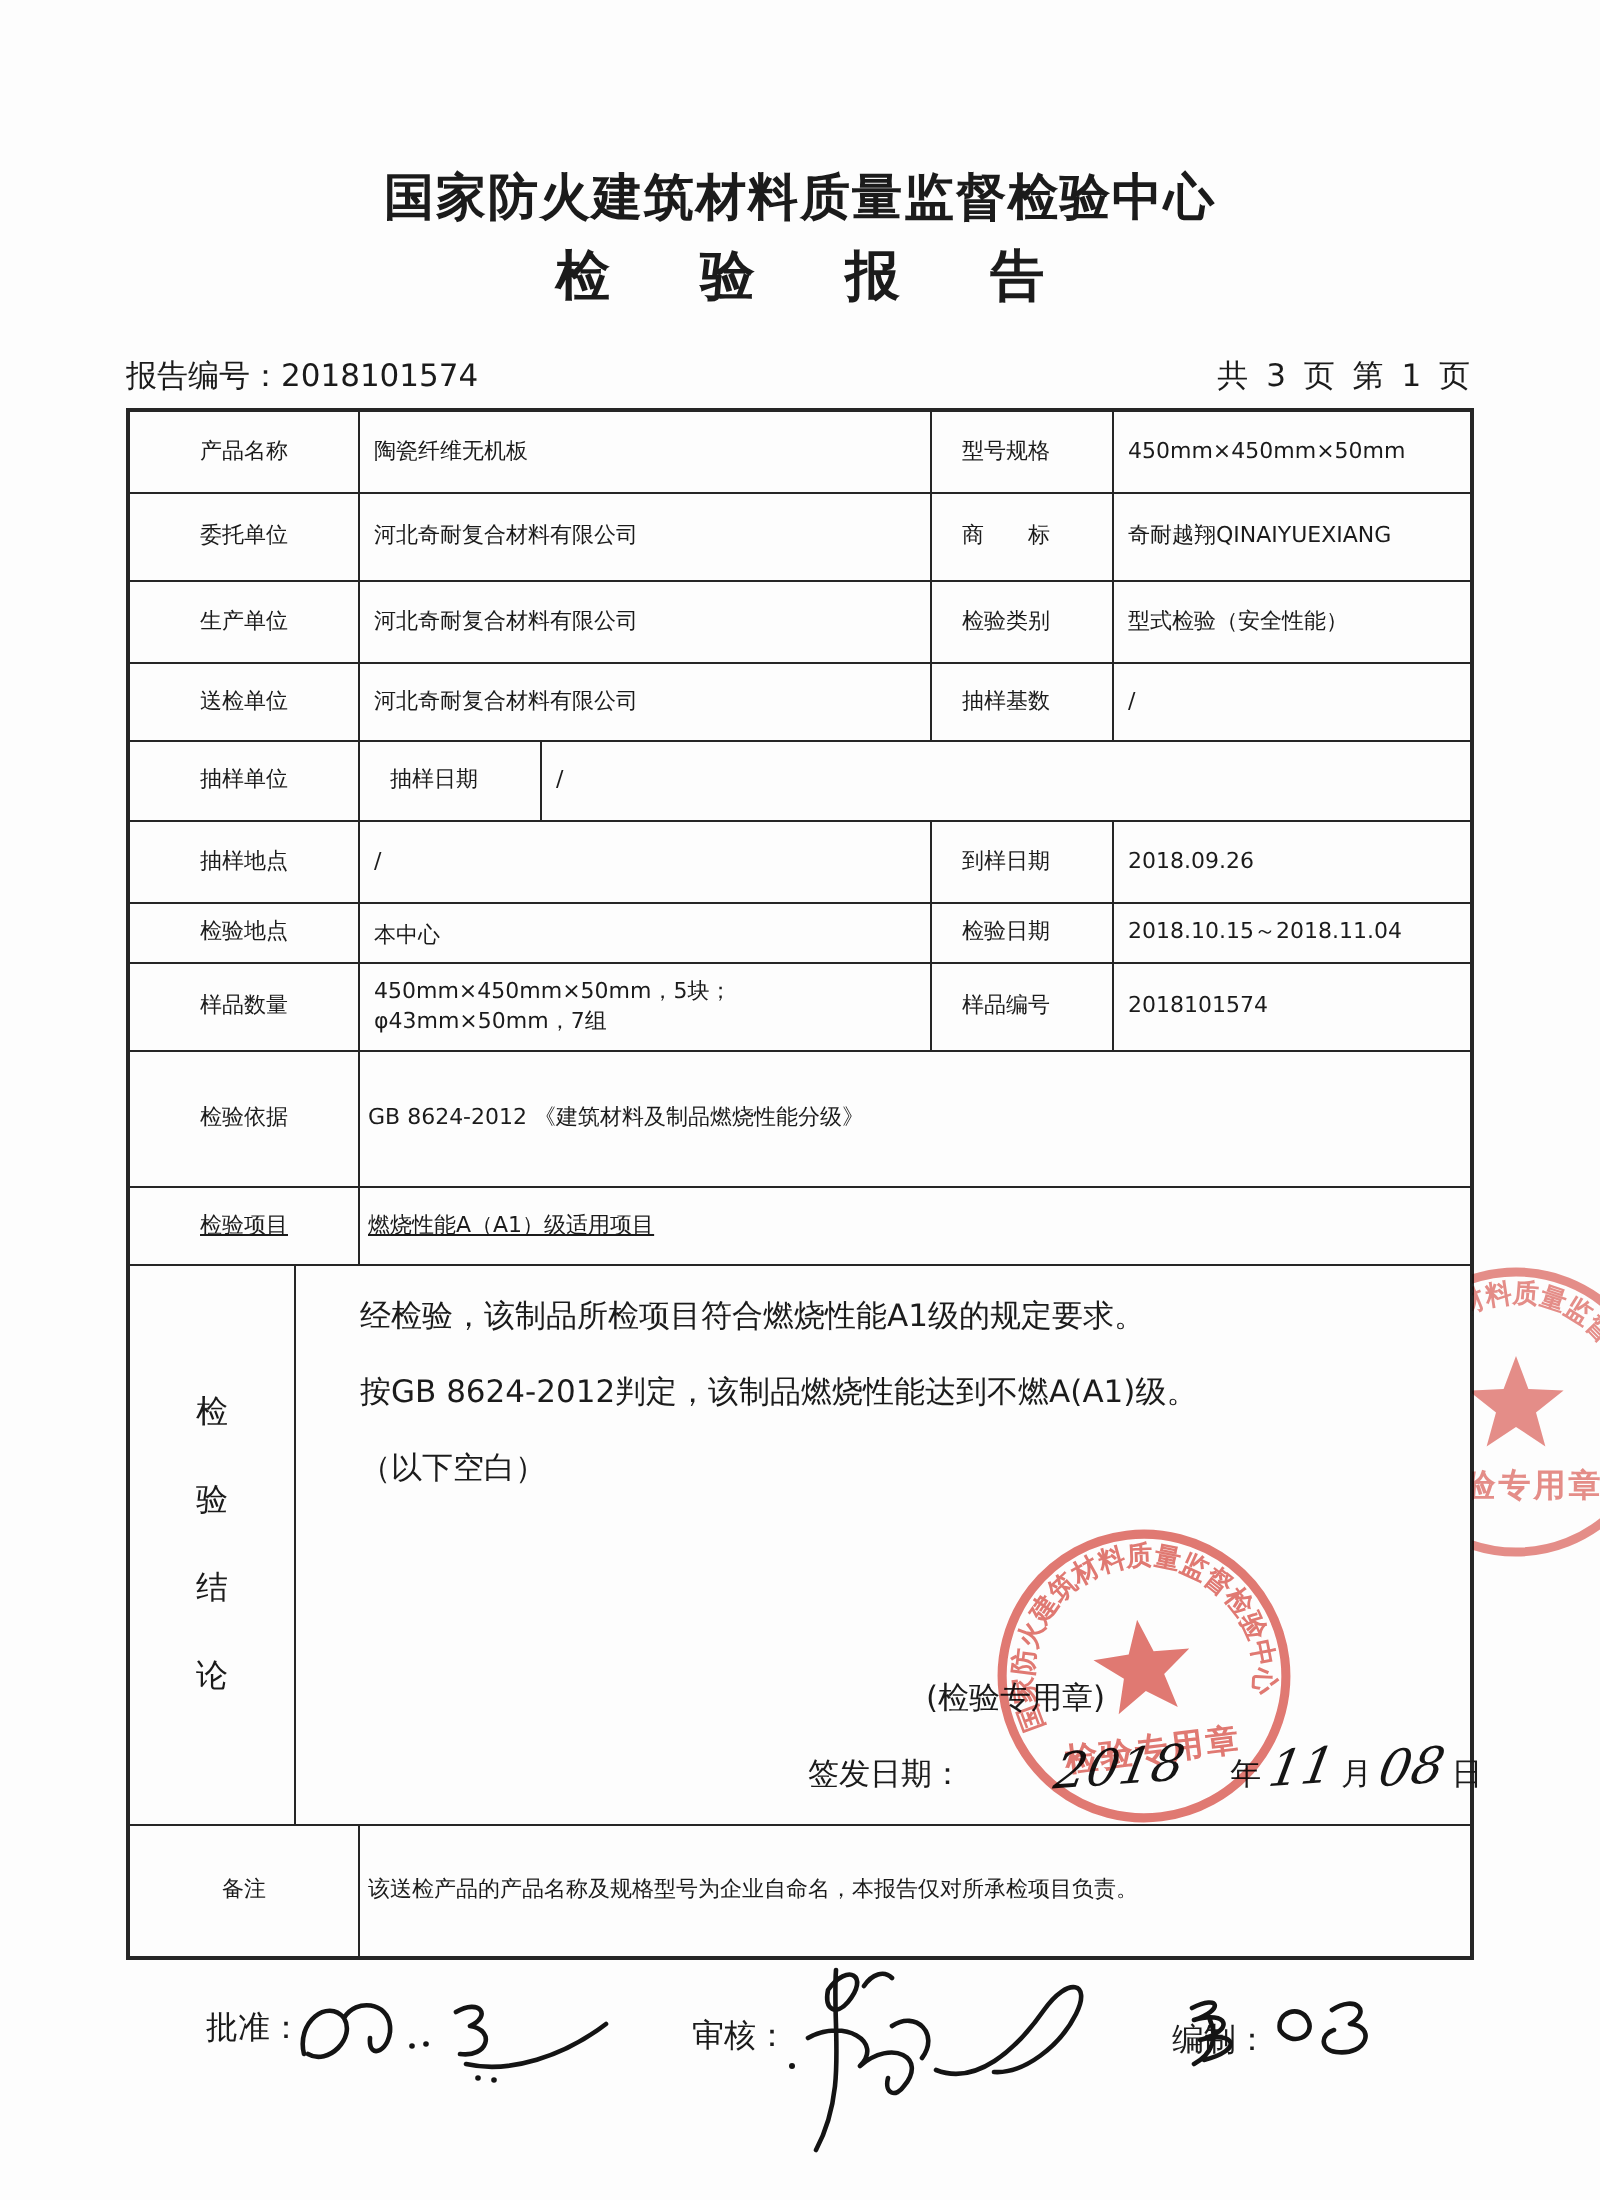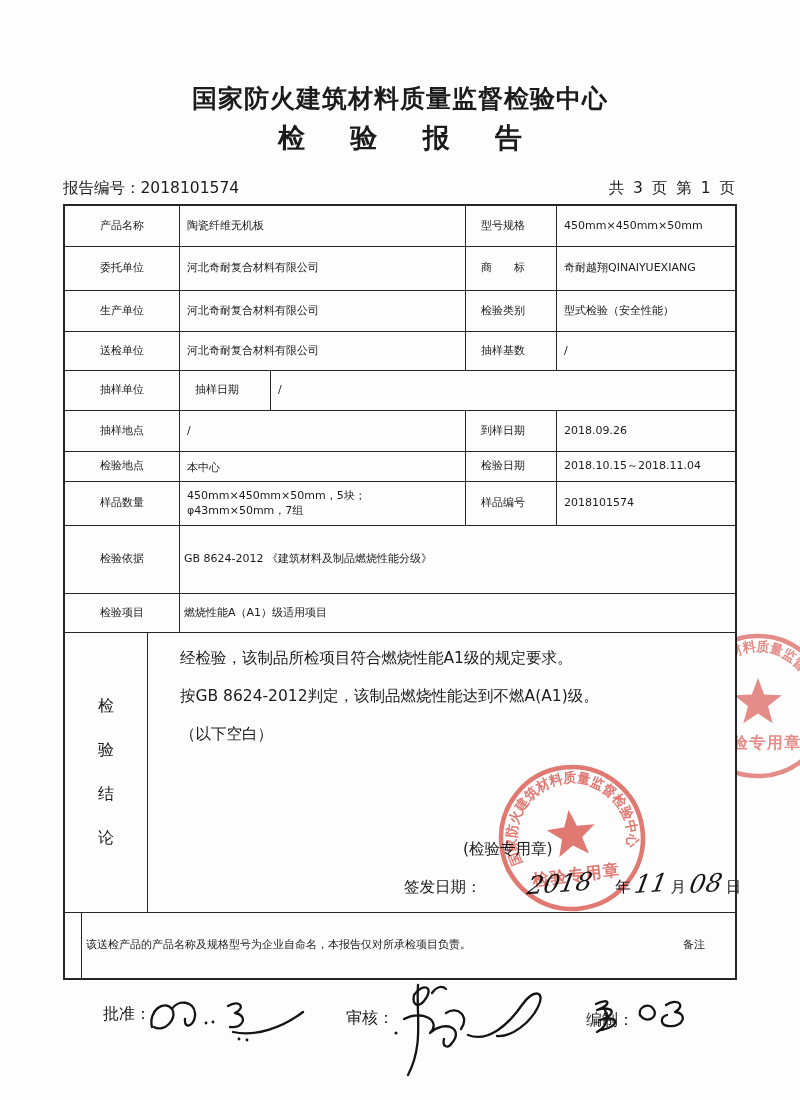--- a/index.html
+++ b/index.html
@@ -107,21 +107,21 @@
         <div class="c cl2 lab">样品编号</div>
         <div class="c cv2">2018101574</div>
       </div>
     </div>
 
   <div class="trow" style="height:68px;">
     <div class="c cl1 lab">检验依据</div>
     <div class="c span-val">GB 8624-2012 《建筑材料及制品燃烧性能分级》</div>
   </div>
 
-  <div class="trow" style="height:39px;">
+  <div class="trow" style="height:39px;text-decoration:underline;">
     <div class="c cl1 lab">检验项目</div>
     <div class="c span-val">燃烧性能A（A1）级适用项目</div>
   </div>
 
   <div class="trow" style="height:280px;">
     <div class="conc-label">
       <span>检</span>
       <span>验</span>
       <span>结</span>
       <span>论</span>
@@ -137,22 +137,22 @@
         <span class="gap2">年</span>
         <span class="hand gap3">11</span>
         <span class="gap3">月</span>
         <span class="hand gap3">08</span>
         <span class="gap3">日</span>
       </div>
     </div>
   </div>
 
   <div class="trow" style="height:66px;">
+    <div class="c cl1 lab">备注</div>
     <div class="c span-val">该送检产品的产品名称及规格型号为企业自命名，本报告仅对所承检项目负责。</div>
-    <div class="c cl1 lab">备注</div>
   </div>
 </div>
 
 <div class="abs stamp-main">
   <svg width="152" height="152" viewBox="0 0 150 150" style="color:#db5850;">
     <g fill="currentColor">
       <circle cx="75" cy="75" r="70" fill="none" stroke="currentColor" stroke-width="4.5"></circle>
       <path id="arcA" d="M 23.3,93.8 A 55,55 0 1 1 126.7,93.8" fill="none"></path>
       <text font-size="13.5" font-weight="bold">
         <textPath href="#arcA" startOffset="0" textLength="207" lengthAdjust="spacingAndGlyphs">国家防火建筑材料质量监督检验中心</textPath>

